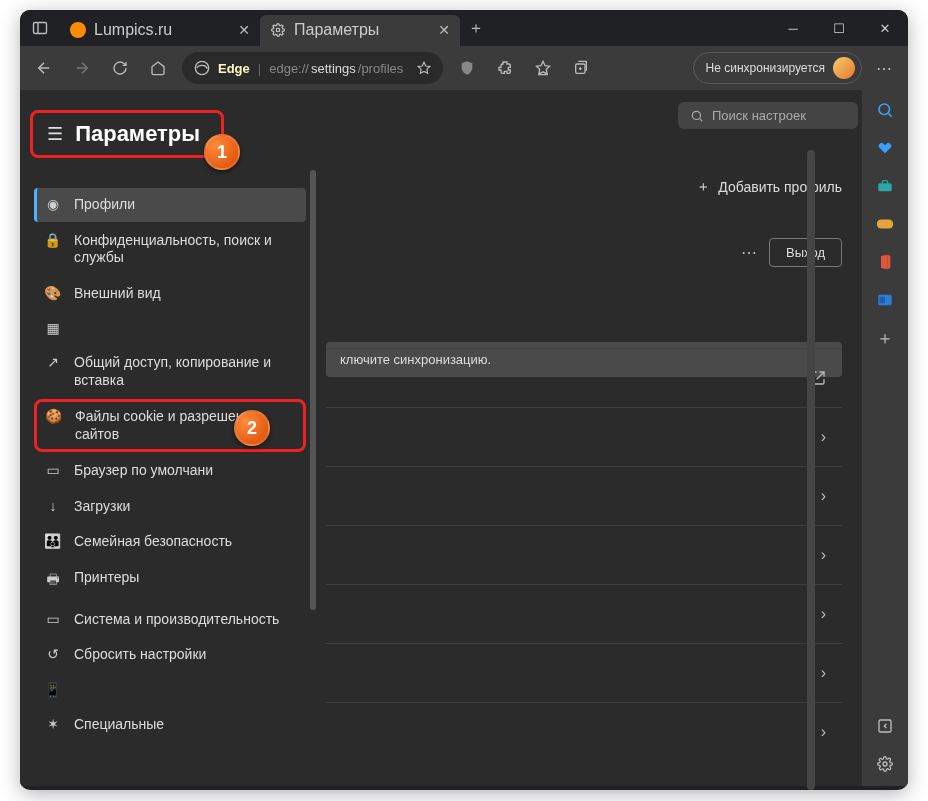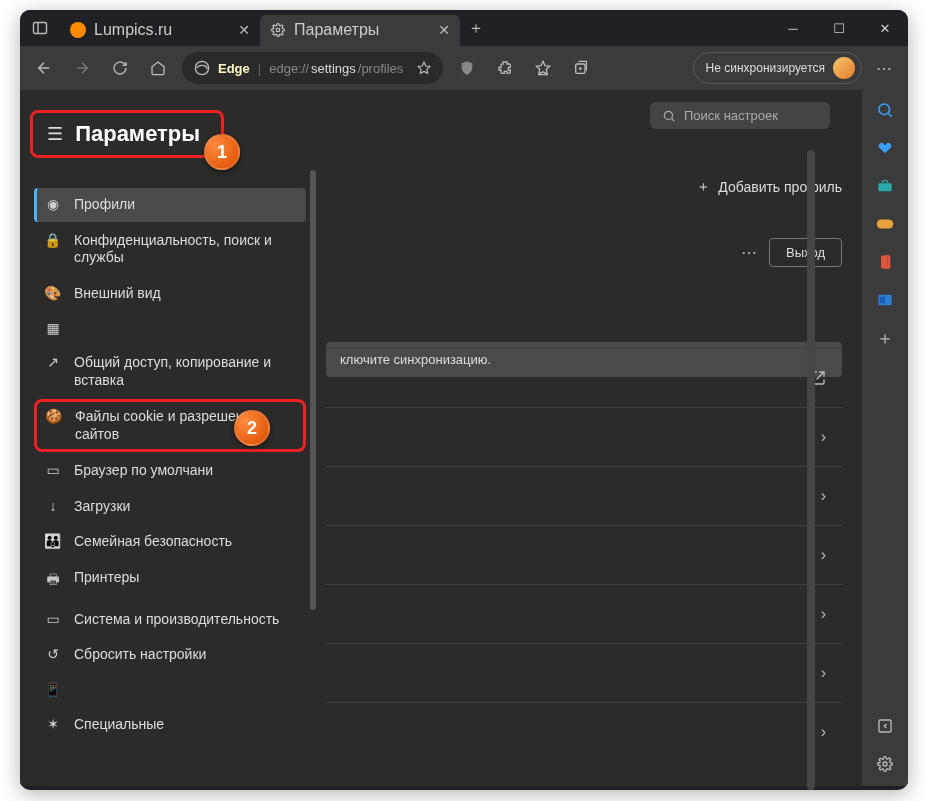--- a/index.html
+++ b/index.html
@@ -70,21 +70,21 @@
   
   .content {
     position:relative; height:calc(100% - 40px - 44px);
     display:flex; background:#2b2b2b;
   }
   .settings-region {
     flex:1; position:relative;
     background:#2b2b2b;
   }
   .search-wrap {
-    position:absolute; right:32px; top:12px;
+    position:absolute; right:4px; top:12px;
     display:flex; align-items:flex-end; gap:8px;
     background:#444; border-radius:6px; padding:6px 12px; width:180px;
     color:#aaa; font-size:13px;
   }
   .add-profile {
     position:absolute; right:20px; top:88px;
     display:flex; align-items:center; gap:8px; color:#ddd; font-size:14px;
   }
   .exit-row {
     position:absolute; right:20px; top:148px;

